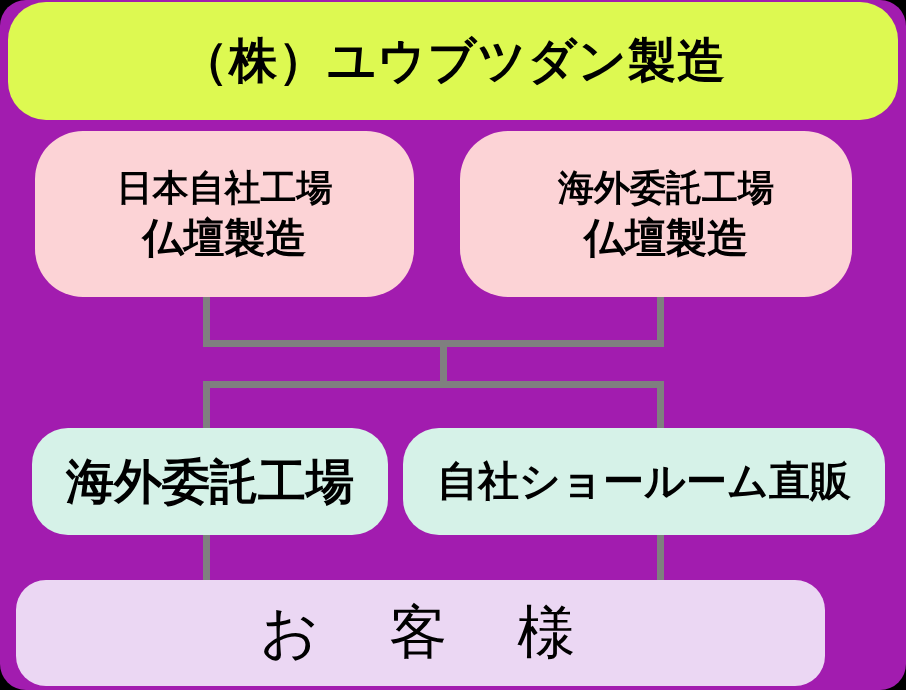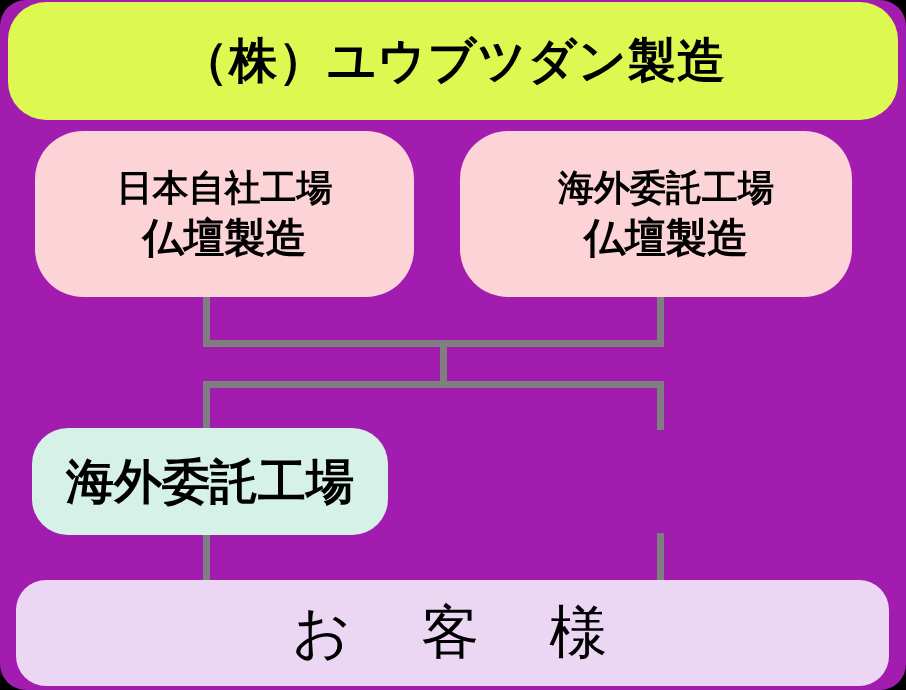--- a/index.html
+++ b/index.html
@@ -46,21 +46,21 @@
   .factory-line2 { font-size: 41px; line-height: 1.25; }
   .channel-box {
     top: 428px; height: 107px;
     background: #d6f2e8;
     border-radius: 36px;
     font-weight: 700;
   }
   .channel-box.left  { left: 32px;  width: 356px; font-size: 48px; }
   .channel-box.right { left: 403px; width: 482px; font-size: 41px; }
   .customer-box {
-    left: 16px; top: 580px; width: 873px; height: 106px;
+    left: 16px; top: 580px; width: 809px; height: 106px;
     background: #ebd7f3;
     border-radius: 30px;
     font-size: 58px;
     font-weight: 400;
     letter-spacing: 6px;
   }
   .connector {
     position: absolute;
     background: #7f7f7f;
   }
@@ -106,18 +106,21 @@
 
   <div class="node factory-box right">
     <span class="factory-line1">海外委託工場</span>
     <span class="factory-line2">仏壇製造</span>
   </div>
 
   <div class="node channel-box left">
     <span>海外委託工場</span>
   </div>
 
+  <div class="node channel-box right">
+    <span>自社ショールーム直販</span>
+  </div>
 
   <div class="node customer-box">
     <span>お　客　様</span>
   </div>
 
 </div>
 
 </body></html>

